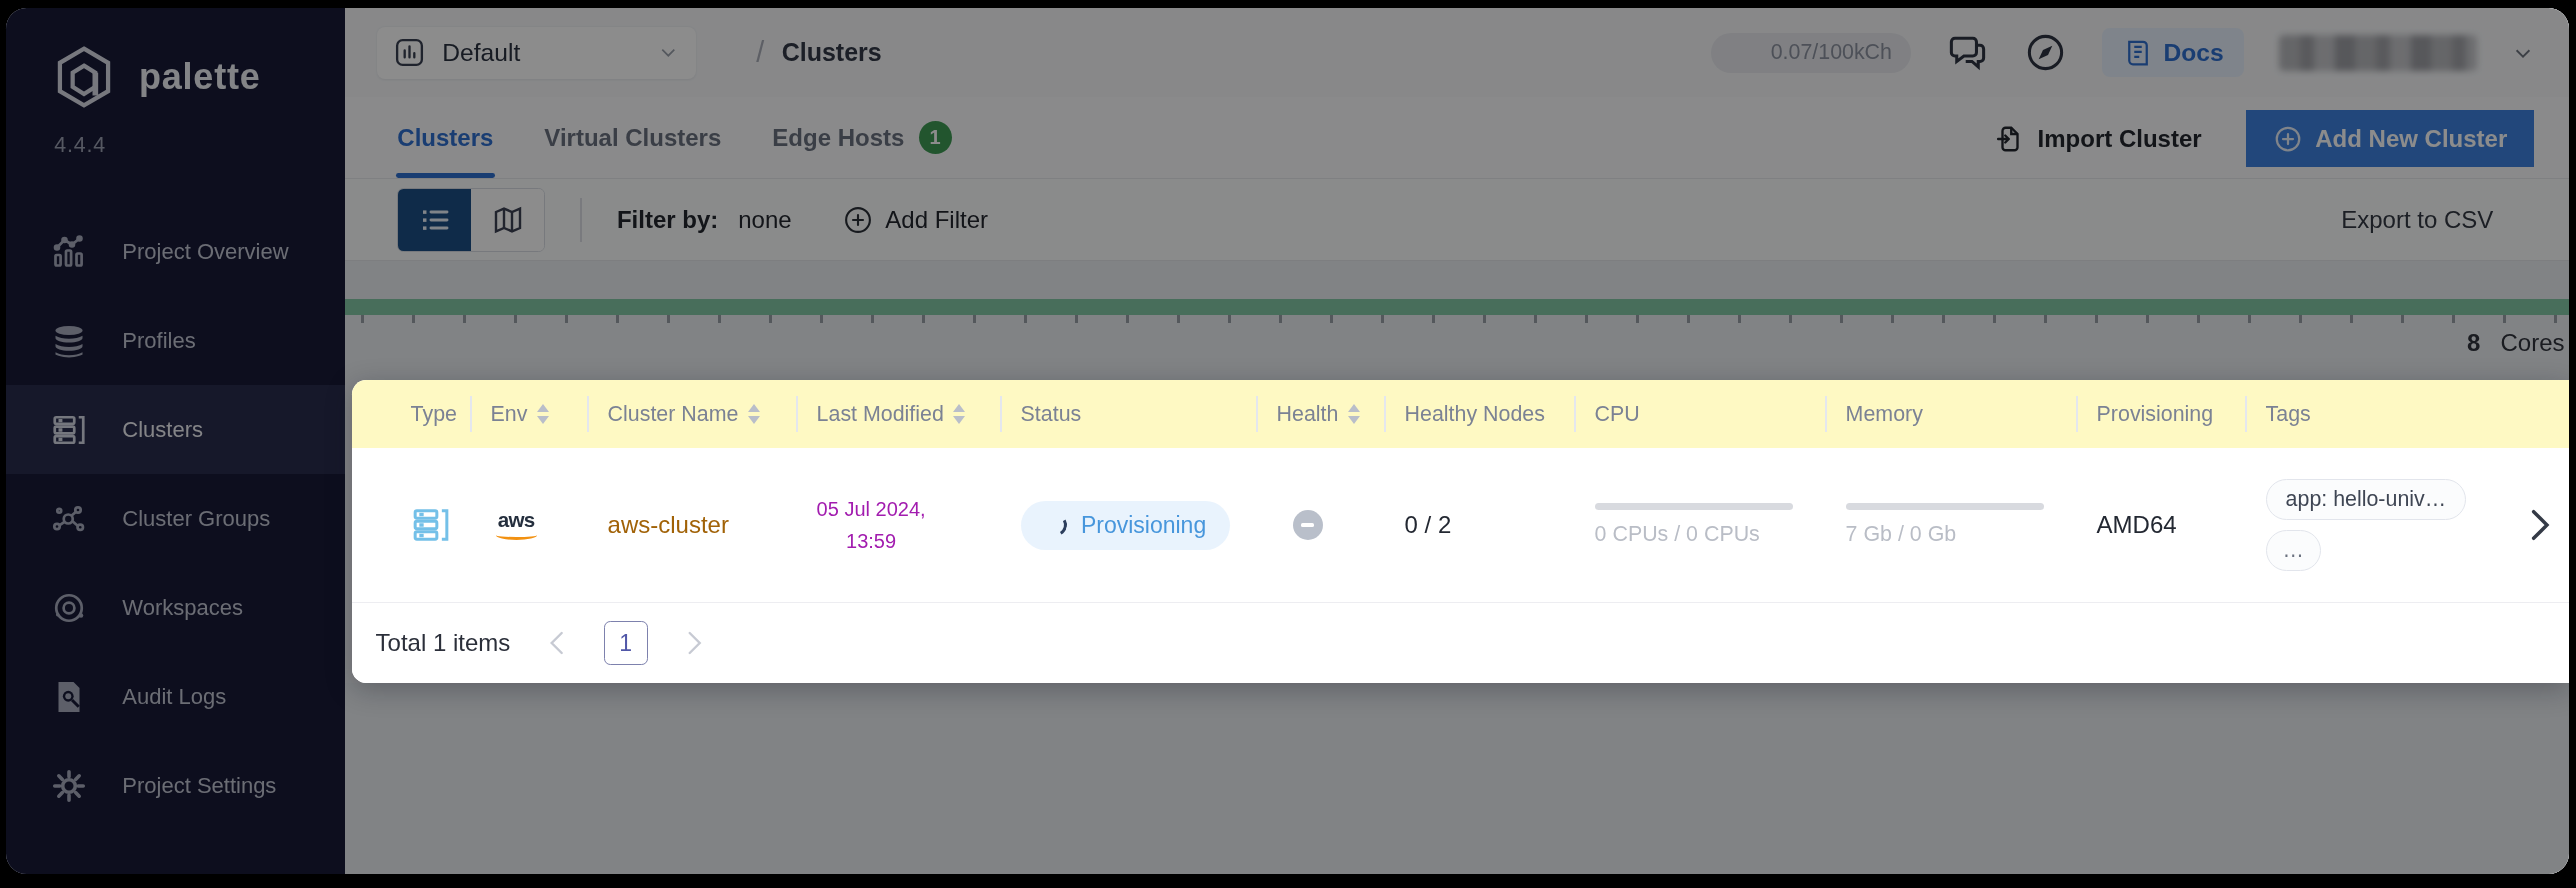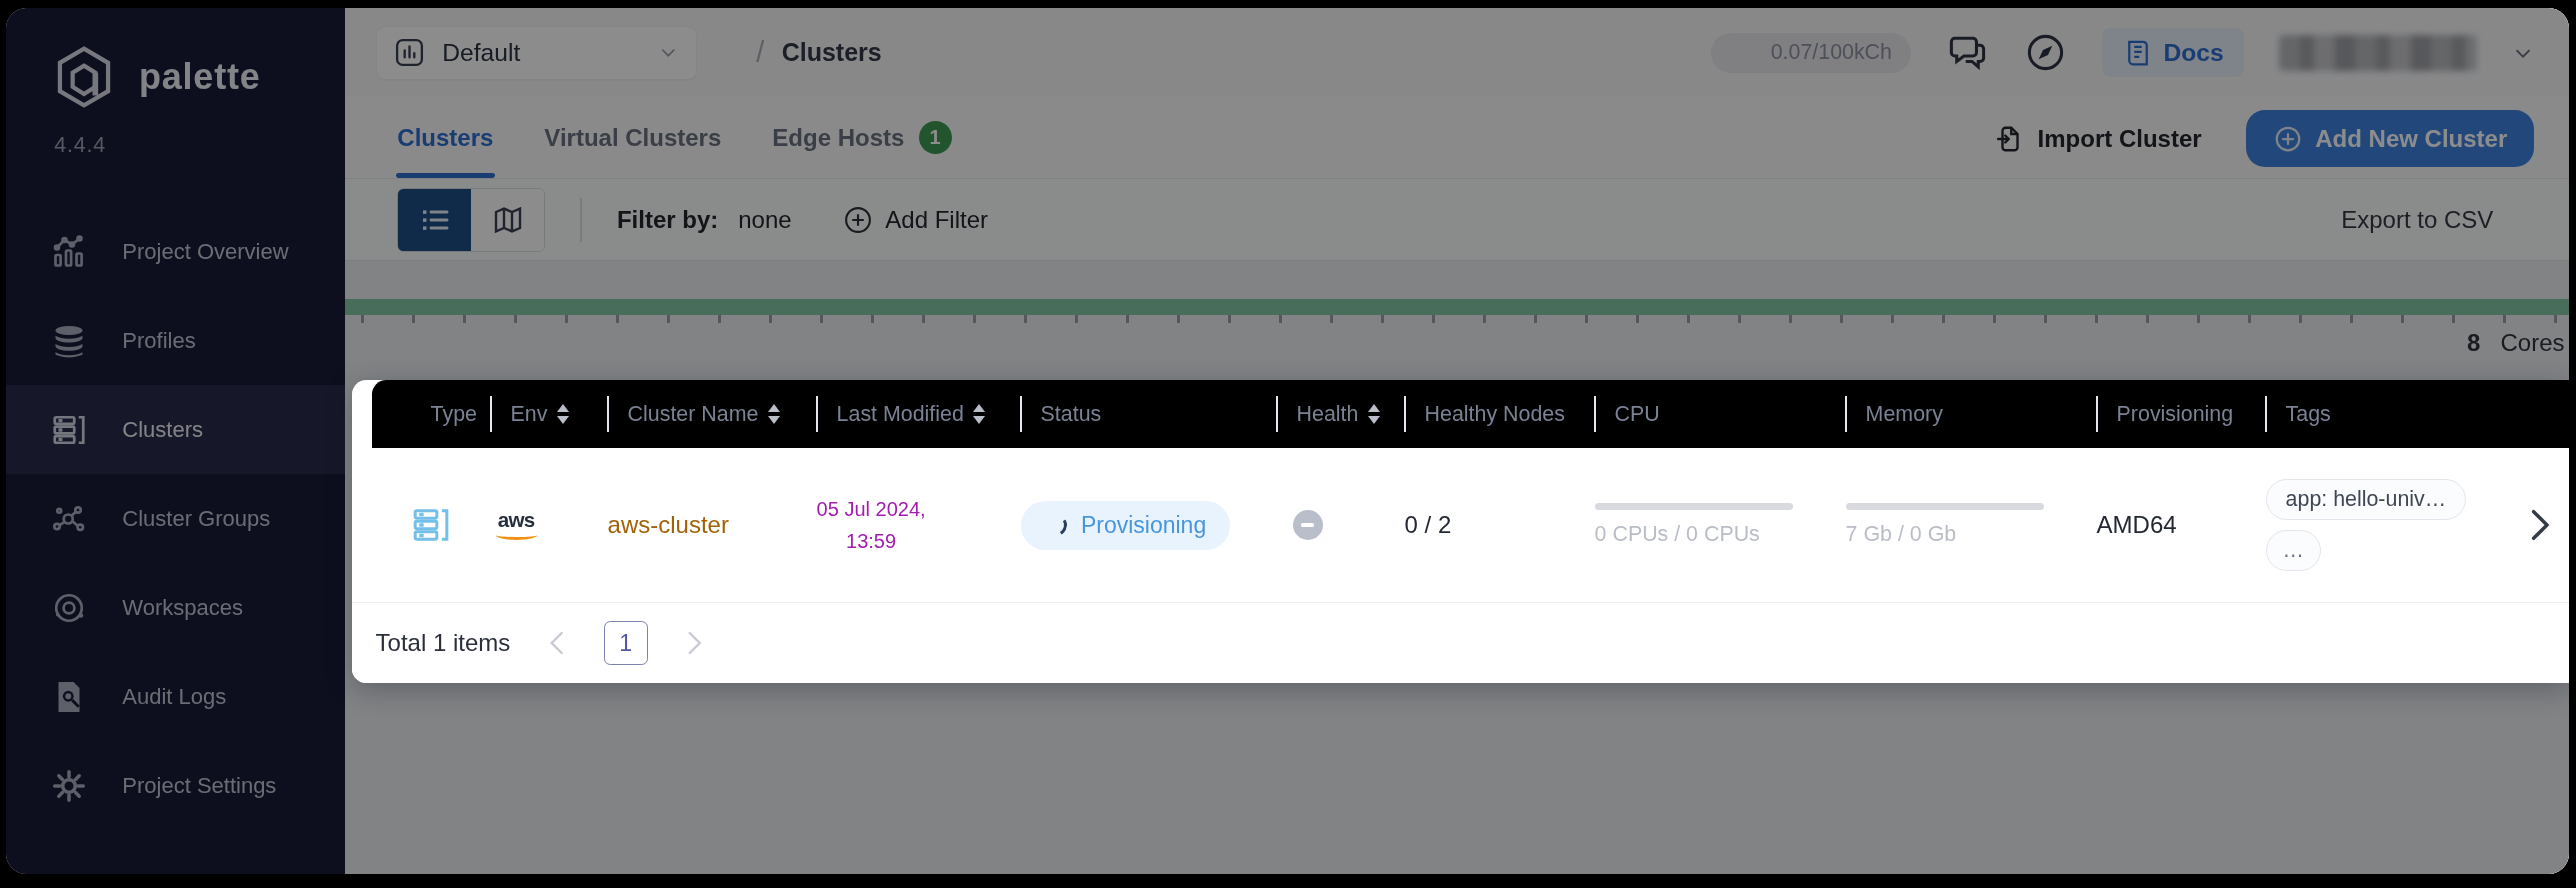--- a/index.html
+++ b/index.html
@@ -63,21 +63,21 @@
          font-size:24px; color:#6b7280; font-weight:600; cursor:pointer; }
   .tab.active { color:#2f6fd0; }
   .tab.active::after { content:''; position:absolute; left:-1.6px; right:-1.6px; bottom:0;
                        height:4.8px; background:#2f6fd0; border-radius:2.4px; }
   .tab-badge { width:33px; height:33px; border-radius:50%; background:#3f9b55; color:#fff;
                font-size:20px; font-weight:700; display:flex; align-items:center; justify-content:center; }
   .tabs-actions { margin-left:auto; display:flex; align-items:center; gap:44px; padding-bottom:11px; }
   .import-btn { display:flex; align-items:center; gap:12.7px; font-size:24px; font-weight:600;
                 color:#23272f; cursor:pointer; }
   .import-btn .iico { width:30px; height:30px; color:#23272f; }
-  .add-btn { height:57px; padding:0 27px; background:#3e82e0; border-radius:19px; border:none;
+  .add-btn { height:57px; padding:0 27px; background:#3e82e0; border-radius:0; border:none;
              display:flex; align-items:center; gap:12.7px; color:#fff; font-size:24px;
              font-weight:600; cursor:pointer; font-family:inherit; }
   .add-btn .aico { width:30px; height:30px; color:#e9f0fb; }
 
   
   .filterrow { height:82px; background:#fcfdfe; display:flex; align-items:center;
                padding:0 76px 0 52px; border-bottom:1.6px solid #e4e6ea; }
   .view-toggle { display:flex; border:1.6px solid #d9dde4; border-radius:6.3px; overflow:hidden; }
   .vbtn { width:73px; height:62px; display:flex; align-items:center; justify-content:center; cursor:pointer; }
   .vbtn.active { background:#1c4f86; }
@@ -99,21 +99,21 @@
   .cap-ticks { position:absolute; top:0; left:16px; right:0; height:8px;
                background:repeating-linear-gradient(90deg,#9aa0a8 0 3.2px,transparent 3.2px 51px); }
   .cores { position:absolute; top:14.3px; right:4.8px; font-size:24px; color:#30343d; }
   .cores b { font-weight:700; }
 
   
   .panel { position:relative; z-index:50; margin-left:6.3px; background:#ffffff;
            border-radius:14.3px 0 0 14.3px; box-shadow:0 6.3px 27px rgba(10,15,30,.28); }
   .tgrid { display:grid; align-items:center; padding-left:59px;
            grid-template-columns:80px 117px 209px 204px 256px 128px 190px 251px 251px 169px 246px 1fr; }
-  .thead { height:68px; background:#000000; border-radius:14.3px 0 0 0;margin-left:20px; }
+  .thead { height:68px; background:#fef9c3; border-radius:14.3px 0 0 0; }
   .th { position:relative; display:flex; align-items:center; gap:9.5px;
         font-size:21.4px; color:#7b8294; height:100%; }
   .th.sep::before { content:''; position:absolute; left:-20.6px; top:50%; transform:translateY(-50%);
                     width:1.6px; height:36px; background:#e4e7ee; }
   .sort { display:flex; flex-direction:column; gap:3.2px; }
   .sort i { display:block; width:0; height:0; border-left:6.3px solid transparent; border-right:6.3px solid transparent; }
   .sort .up { border-bottom:8px solid #b9bec9; }
   .sort .dn { border-top:8px solid #b9bec9; }
   .trow { height:154px; background:#fff; }
   .cell { display:flex; align-items:center; }

